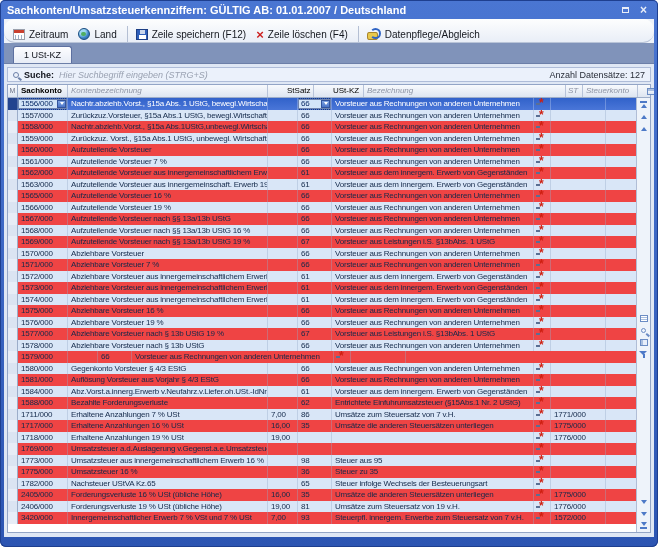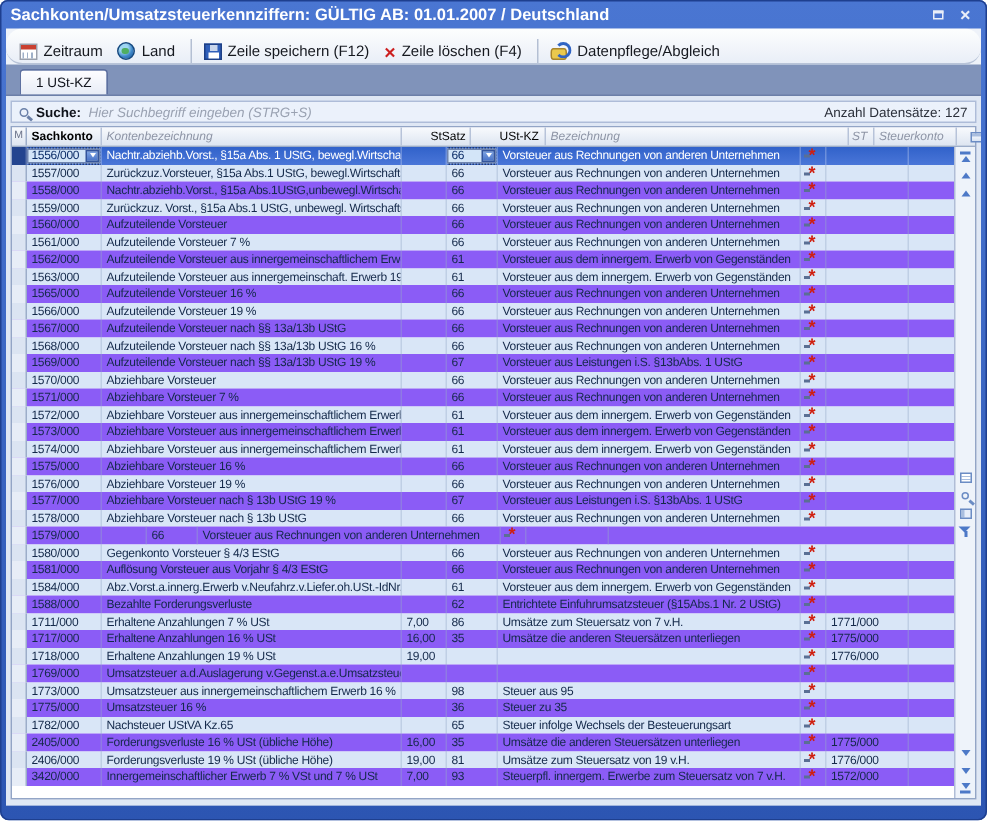--- a/index.html
+++ b/index.html
@@ -53,21 +53,21 @@
   .tablewrap{margin-top:2px;height:449px;background:#fff;border:1px solid #93a5c6;display:flex;flex-direction:column;}
   .thead{height:13px;display:flex;background:linear-gradient(#f8fafd,#dde5f1);border-bottom:1px solid #9cadc9;flex:none;}
   .th{font-size:8px;line-height:12px;padding:0 3px;border-right:1px solid #b7c3d9;white-space:nowrap;overflow:hidden;color:#8d94a5;font-style:italic;}
   .th.key{color:#000;font-style:normal;font-weight:bold;}
   .th.plain{color:#000;font-style:normal;margin-left:16px;}
   .th-corner{width:14px;flex:none;display:flex;align-items:center;justify-content:center;border-right:none;}
   .ico-colgrid{width:8px;height:7px;border:1px solid #6b8cc4;background:linear-gradient(#fff,#d8e3f3);box-shadow:inset 0 2px 0 #a9bedf;}
 
   .tbodyzone{flex:1;display:flex;min-height:0;}
   .rows{width:628px;flex:none;overflow:hidden;}
-  .trow{display:flex;height:11.5px;background:#8b5cf6;}
+  .trow{display:flex;height:11.5px;background:#ef4444;}
   .trow.alt{background:#d9e6f7;}
   .trow.selected{background:linear-gradient(#3162ca,#4a76d8);color:#fff;}
   .td{font-size:8px;line-height:11.5px;letter-spacing:-0.2px;padding:0 3px;border-right:1px solid rgba(150,170,200,.38);white-space:nowrap;overflow:hidden;color:#142câ€‹45;color:#14294a;}
   .trow.selected .td{color:#fff;border-right-color:rgba(255,255,255,.25);}
   .c-gutter{width:10px;flex:none;background:#e7edf7;border-right:1px solid #9cadc9;padding:0;}
   .trow.selected .c-gutter{background:#23448f;}
   .trow.alt .c-gutter{background:#dbe4f2;}
   .c-k{width:50px;flex:none;}
   .c-name{width:200px;flex:none;}
   .c-satz{width:30px;flex:none;text-align:left;}

